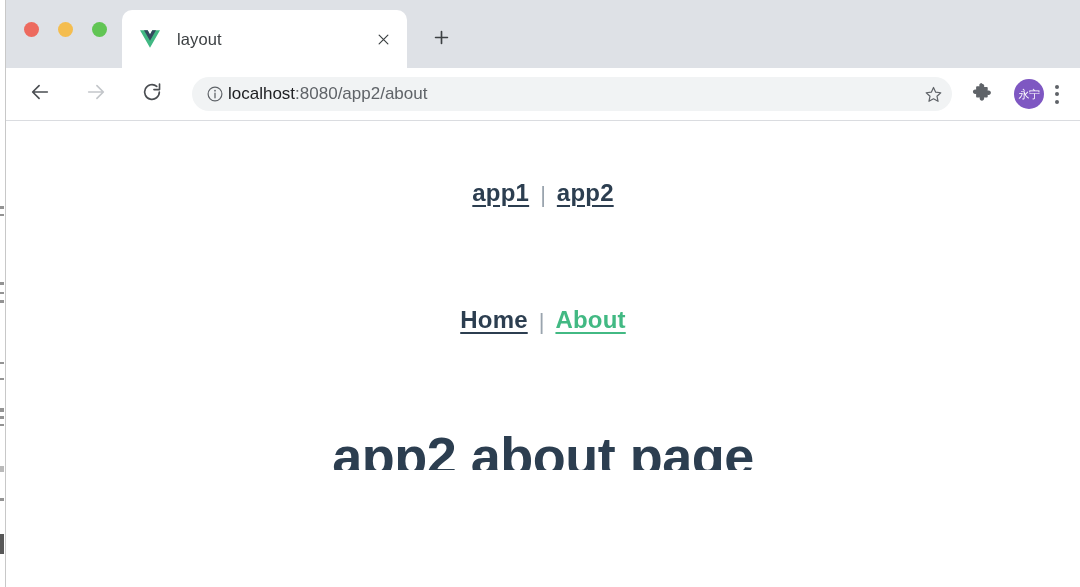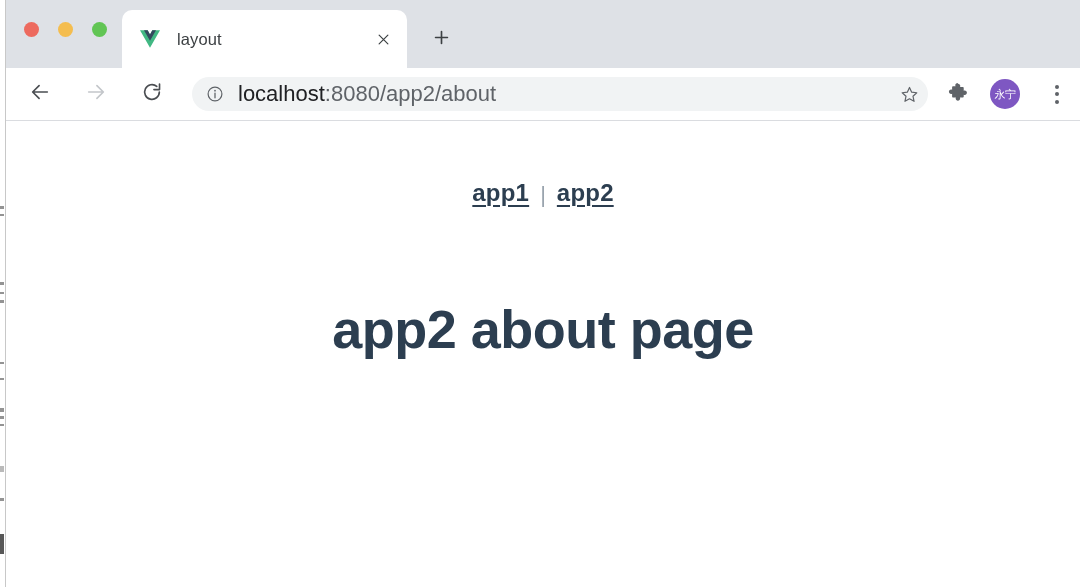--- a/index.html
+++ b/index.html
@@ -141,22 +141,22 @@
     box-sizing: border-box;
     min-width: 0;
   }
   #site-info-icon {
     flex: 0 0 18px;
     width: 18px; height: 18px;
     display: block;
   }
   #url-text {
     flex: 1 1 auto;
-    margin-left: 14px;
-    font-size: 22px;
+    margin-left: 4px;
+    font-size: 17px;
     color: #5f6368;
     white-space: nowrap;
     overflow: hidden;
     letter-spacing: 0;
   }
   #url-text .host { color: #202124; }
   #bookmark-star {
     flex: 0 0 30px;
     width: 30px; height: 30px;
     display: flex;
@@ -175,21 +175,21 @@
     flex: 0 0 30px;
     width: 30px; height: 30px;
     border-radius: 50%;
     background: #7e57c2;
     color: #ffffff;
     font-size: 11px;
     display: flex;
     align-items: center;
     justify-content: center;
     letter-spacing: -0.5px;
-    margin-right: 26px;
+    margin-right: 2px;
   }
   #chrome-menu {
     flex: 0 0 22px;
     width: 22px; height: 30px;
     display: flex;
     flex-direction: column;
     align-items: center;
     justify-content: center;
     gap: 3.5px;
     margin-right: 12px;
@@ -364,17 +364,20 @@
       <i></i>
     </div>
   </div>
 
   <div id="viewport">
 
     <div id="shell-nav">
       <a class="nav-link" href="#">app1</a><span class="nav-sep">|</span><a class="nav-link" href="#">app2</a>
     </div>
 
+    <div id="app-nav">
+      <a class="nav-link" href="#">Home</a><span class="nav-sep">|</span><a class="nav-link active" href="#">About</a>
+    </div>
 
     <h1 id="page-heading">app2 about page</h1>
   </div>
 
 </div>
 
 </body></html>

